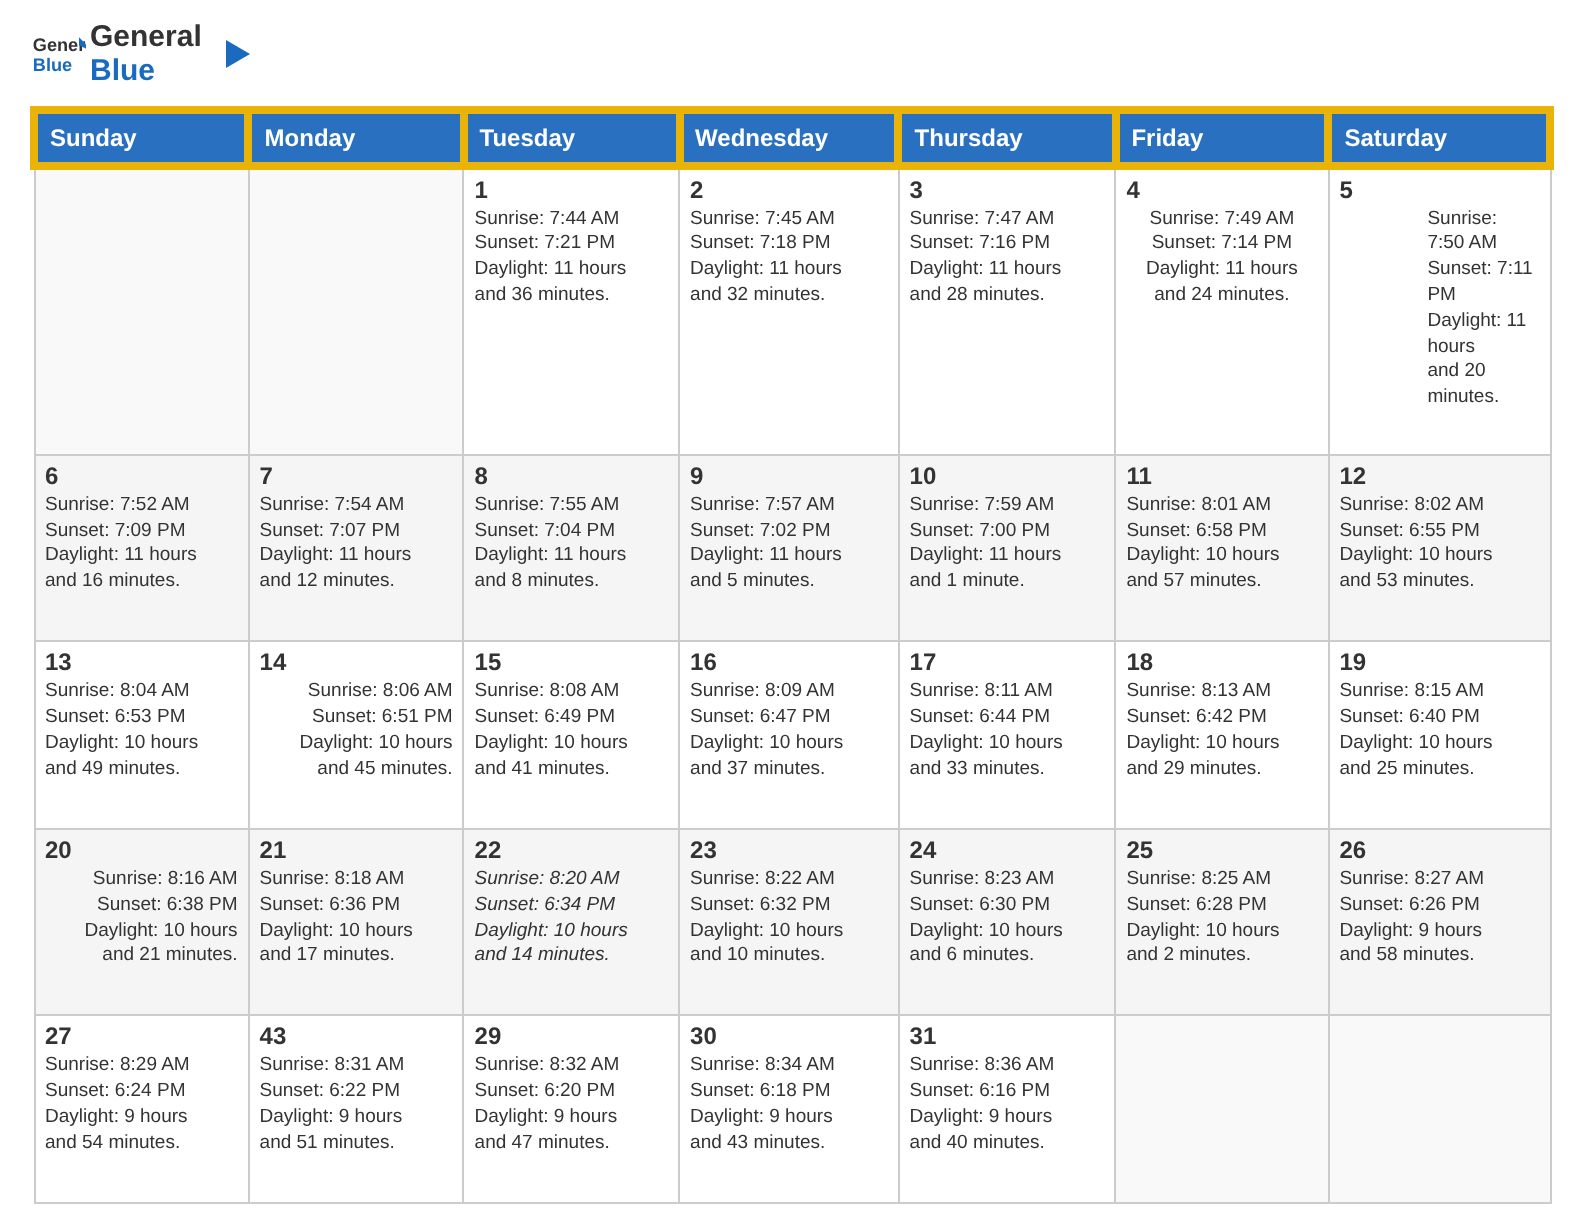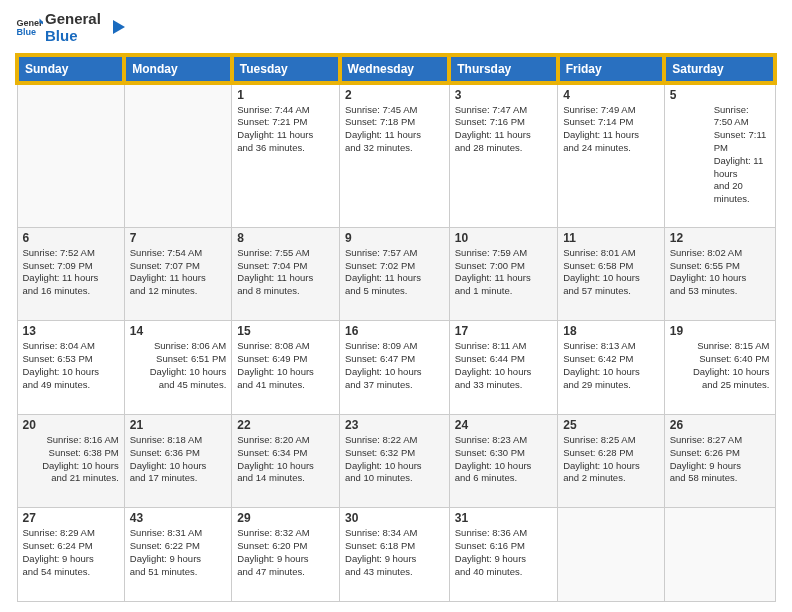--- a/index.html
+++ b/index.html
@@ -143,21 +143,21 @@
           </td>
           <td>
             <span class="day-num">3</span>
             <div class="day-info" style="white-space: pre-line;">Sunrise: 7:47 AM
 Sunset: 7:16 PM
 Daylight: 11 hours
 and 28 minutes.</div>
           </td>
           <td>
             <span class="day-num">4</span>
-            <div class="day-info" style="white-space: pre-line;">Sunrise: 7:49 AM
+            <div class="day-info" style="white-space: pre-line; text-align: center;">Sunrise: 7:49 AM
 Sunset: 7:14 PM
 Daylight: 11 hours
 and 24 minutes.</div>
           </td>
           <td>
             <span class="day-num">5</span>
             <div class="day-info" style="white-space: pre-line; margin-left: 44px;">Sunrise: 7:50 AM
 Sunset: 7:11 PM
 Daylight: 11 hours
 and 20 minutes.</div>
@@ -252,21 +252,21 @@
           </td>
           <td>
             <span class="day-num">18</span>
             <div class="day-info" style="white-space: pre-line;">Sunrise: 8:13 AM
 Sunset: 6:42 PM
 Daylight: 10 hours
 and 29 minutes.</div>
           </td>
           <td>
             <span class="day-num">19</span>
-            <div class="day-info" style="white-space: pre-line; text-align: right;">Sunrise: 8:15 AM
+            <div class="day-info" style="white-space: pre-line;">Sunrise: 8:15 AM
 Sunset: 6:40 PM
 Daylight: 10 hours
 and 25 minutes.</div>
           </td>
         </tr>
         <tr>
           <td>
             <span class="day-num">20</span>
             <div class="day-info" style="white-space: pre-line; text-align: right;">Sunrise: 8:16 AM
 Sunset: 6:38 PM
@@ -275,21 +275,21 @@
           </td>
           <td>
             <span class="day-num">21</span>
             <div class="day-info" style="white-space: pre-line;">Sunrise: 8:18 AM
 Sunset: 6:36 PM
 Daylight: 10 hours
 and 17 minutes.</div>
           </td>
           <td>
             <span class="day-num">22</span>
-            <div class="day-info" style="white-space: pre-line;">Sunrise: 8:20 AM
+            <div class="day-info" style="white-space: pre-line; font-style: italic;">Sunrise: 8:20 AM
 Sunset: 6:34 PM
 Daylight: 10 hours
 and 14 minutes.</div>
           </td>
           <td>
             <span class="day-num">23</span>
             <div class="day-info" style="white-space: pre-line;">Sunrise: 8:22 AM
 Sunset: 6:32 PM
 Daylight: 10 hours
 and 10 minutes.</div>

